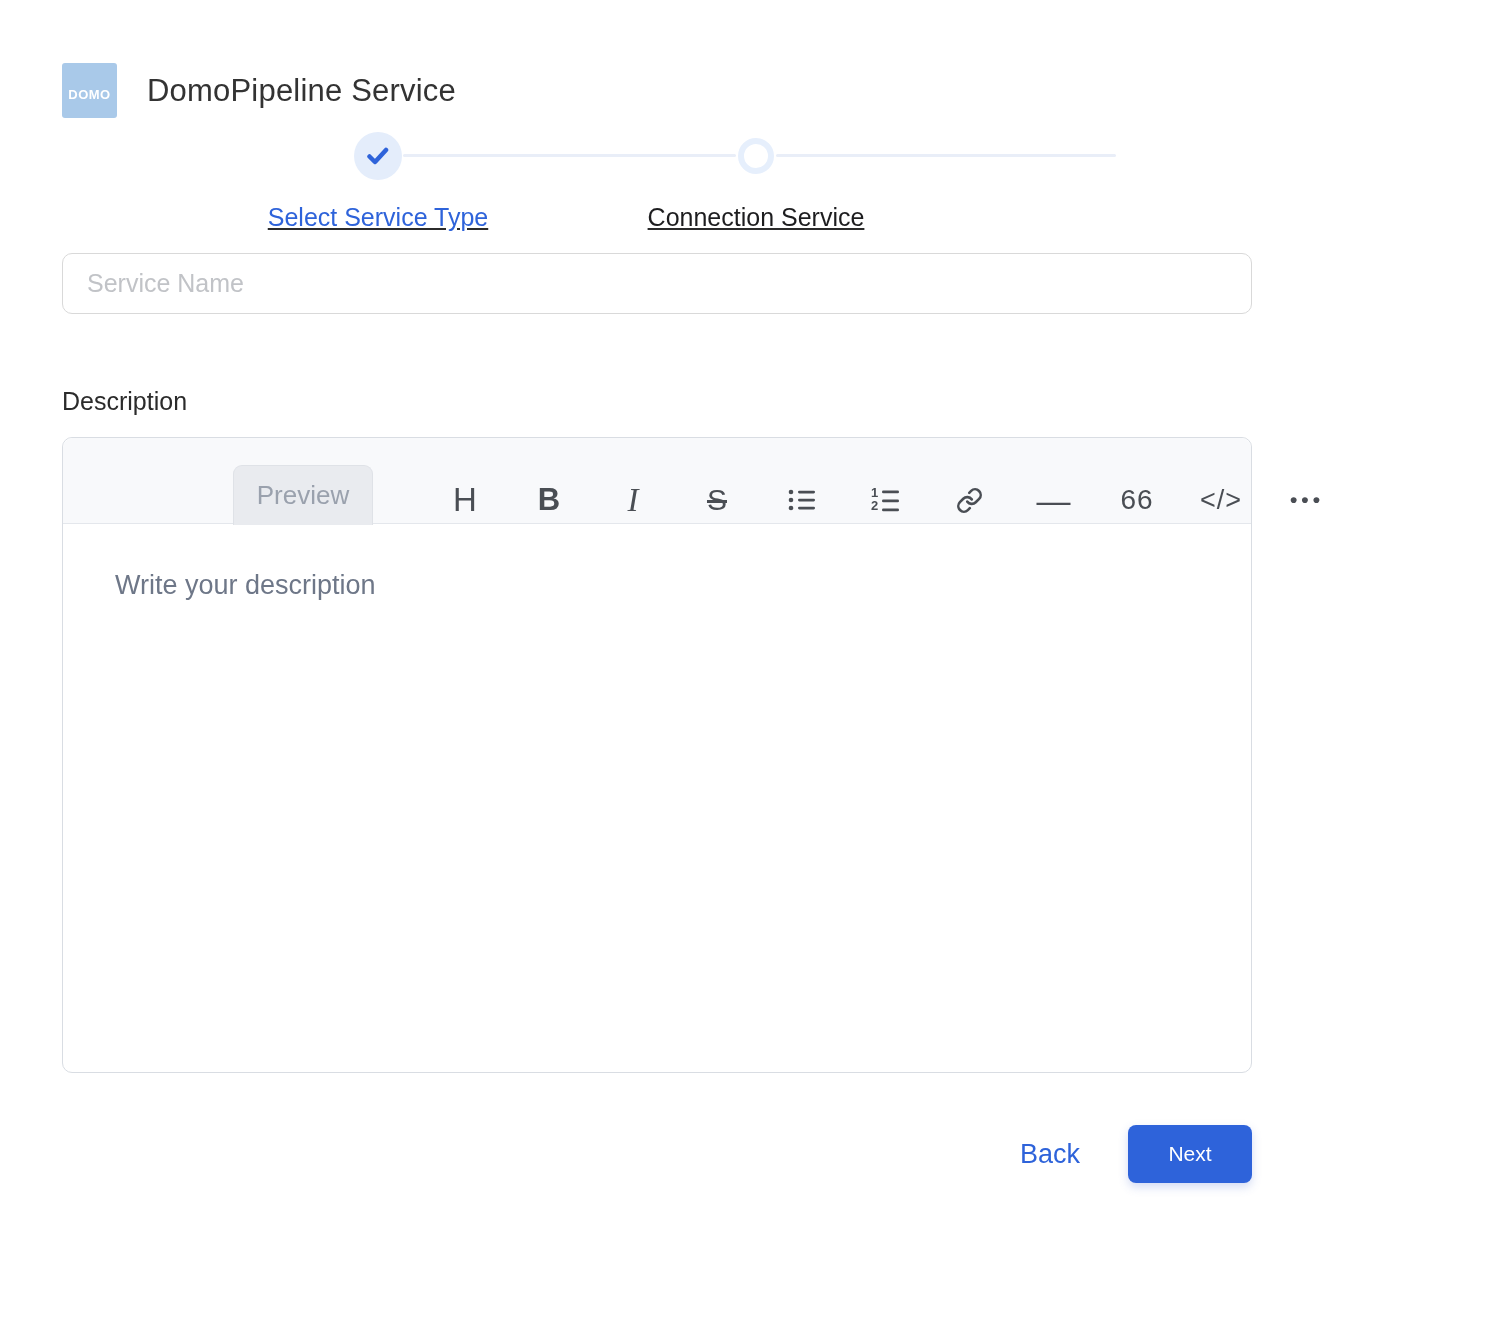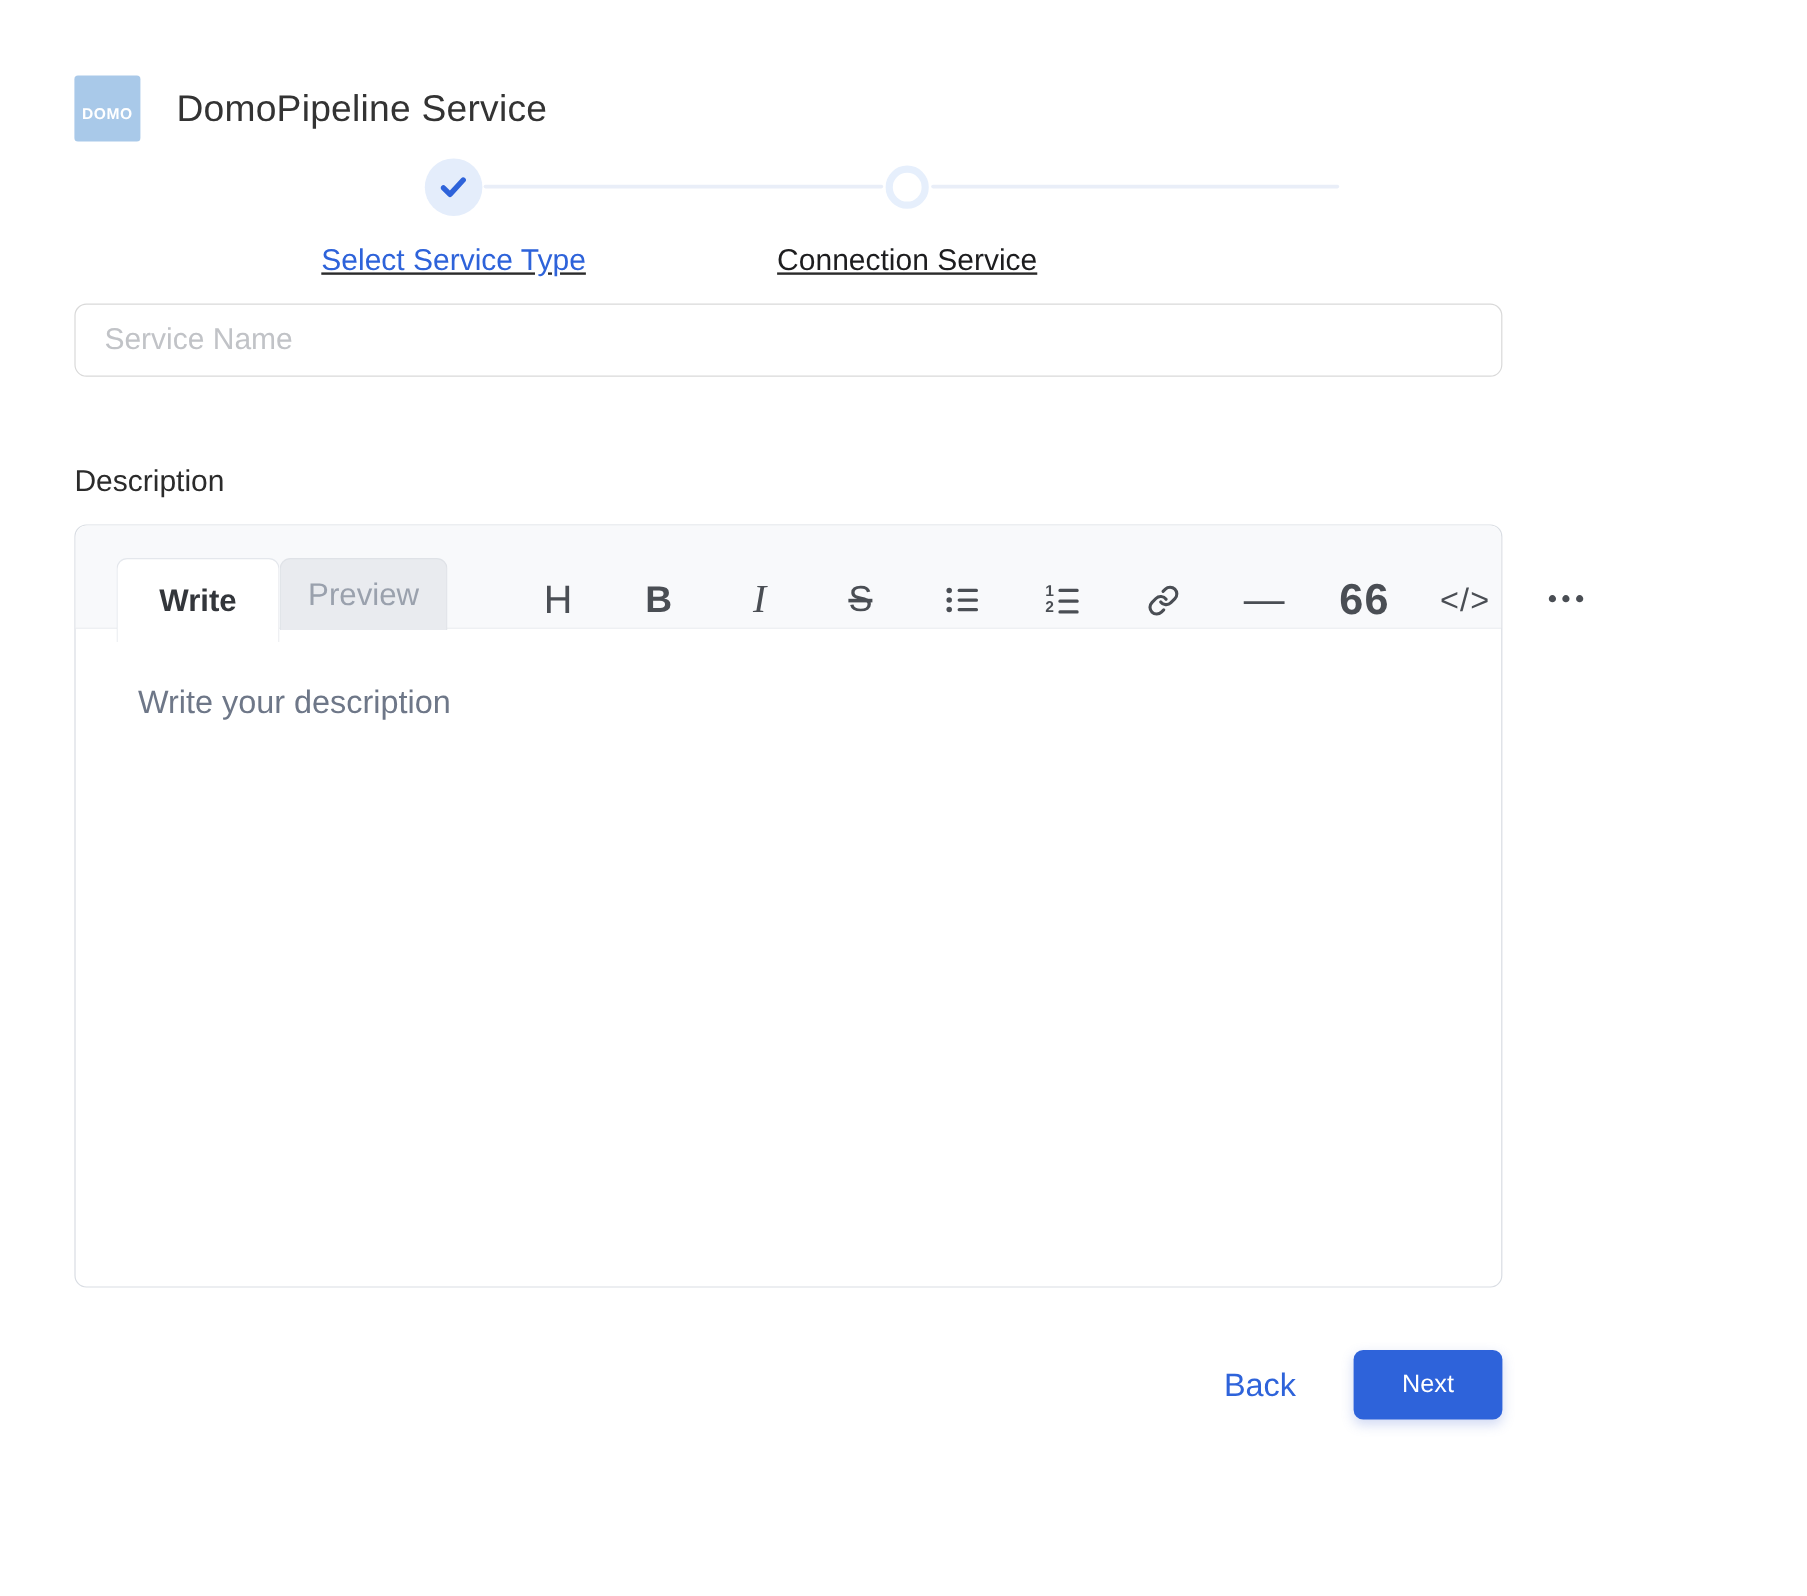--- a/index.html
+++ b/index.html
@@ -87,21 +87,21 @@
   }
   .tool {
     width:84px; height:70px; display:flex; align-items:center; justify-content:center;
     color:#4a4e54; cursor:pointer; background:none; border:none;
   }
   .g-h  { font-size:33px; font-weight:400; }
   .g-b  { font-size:31px; font-weight:700; }
   .g-i  { font-family:"Liberation Serif", serif; font-style:italic; font-size:33px; }
   .g-s  { font-size:30px; font-weight:500; text-decoration:line-through; }
   .g-hr { font-size:34px; font-weight:400; letter-spacing:-1px; }
-  .g-q  { font-size:36px; font-weight:700; letter-spacing:1px; }
+  .g-q  { font-size:28px; font-weight:400; letter-spacing:1px; }
   .g-c  { font-size:27px; font-weight:500; letter-spacing:1px; }
   .g-m  { font-size:21px; font-weight:700; letter-spacing:4px; padding-left:4px; }
 
   .editor-body { height:549px; }
   .editor-textarea {
     width:100%; height:100%; border:none; outline:none; resize:none;
     background:transparent; font-family:"Liberation Sans", sans-serif;
     font-size:27px; color:#333333; padding:46px 52px;
     border-radius:0 0 10px 10px;
   }
@@ -156,21 +156,20 @@
   </div>
 
   
   <input class="text-input" type="text" placeholder="Service Name" style="">
 
   
   <div class="desc-label">Description</div>
 
   <div class="editor">
     <div class="editor-header">
-      <button class="tab tab-write">Write</button>
       <button class="tab tab-preview">Preview</button>
 
       <div class="toolbar">
         <button class="tool">
           <span class="g-h">H</span>
         </button>
         <button class="tool">
           <span class="g-b">B</span>
         </button>
         <button class="tool">

